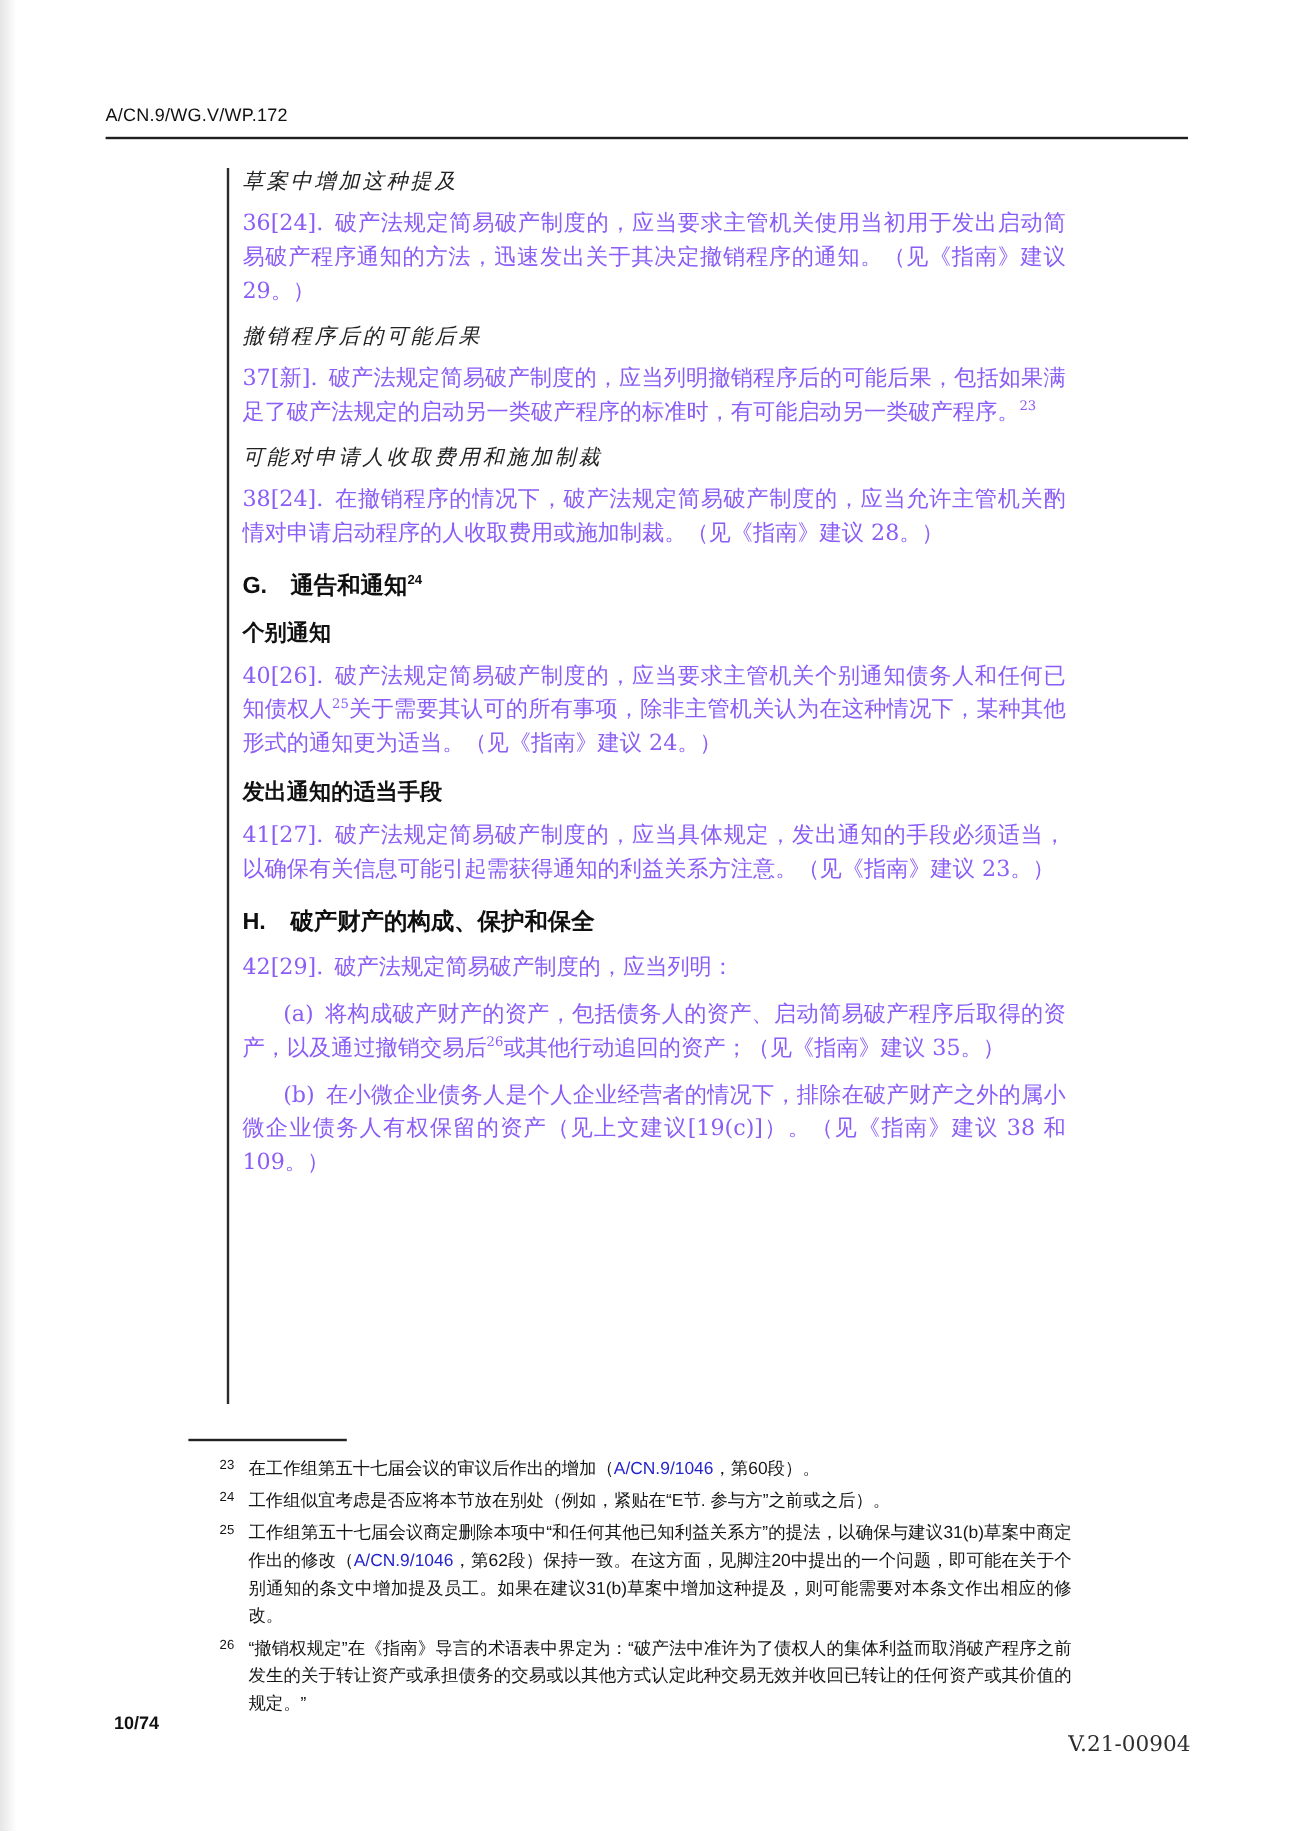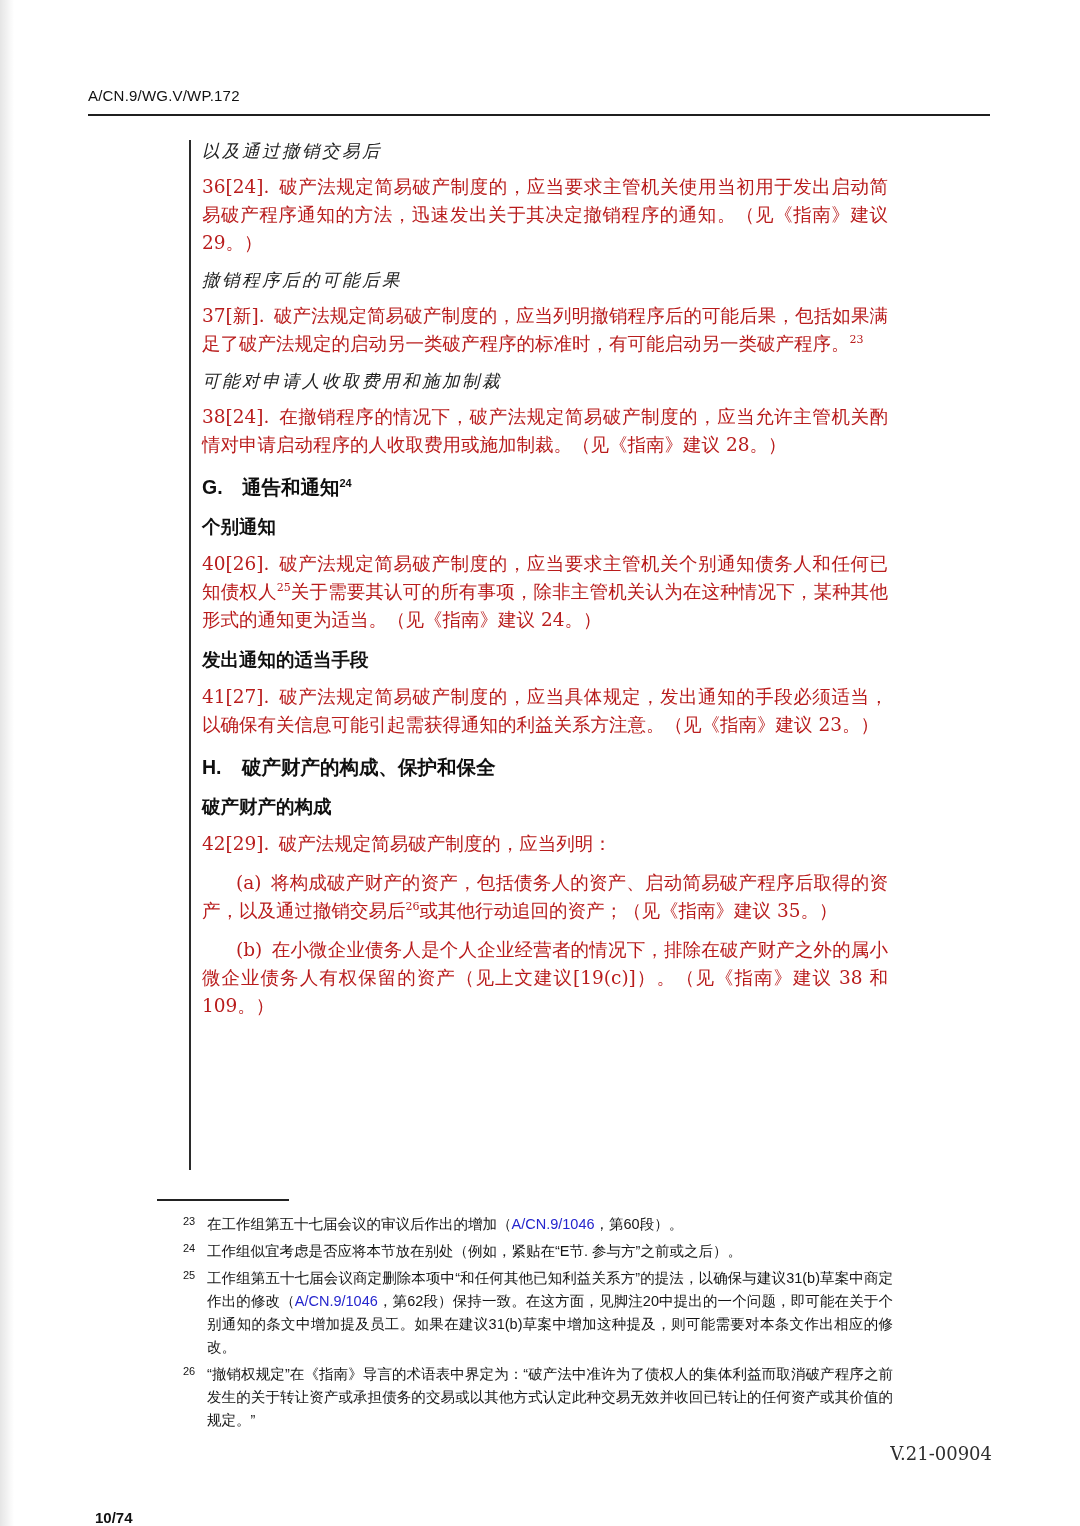--- a/index.html
+++ b/index.html
@@ -28,21 +28,21 @@
     background:#2b2b2b;
   }
   
   .main { position:absolute; left:202px; top:128px; width:686px; }
   .kai-h {
     font-family:"DejaVu Serif", serif; font-style:italic;
     font-size:17.5px; letter-spacing:2.5px; margin:11px 0 10px; color:#222;
   }
   .para {
     font-size:18.5px; line-height:28px; text-align:justify;
-    margin:0 0 11px; color:#b91c1c;
+    margin:0 0 11px; color:#8b5cf6;
   }
   .sub { text-indent:34px; }
   .bold-h {
     font-family:"Liberation Sans", sans-serif; font-weight:bold;
     font-size:18.5px; margin:13px 0 11px; color:#111;
   }
   .sec-h {
     font-family:"Liberation Sans", sans-serif; font-weight:bold;
     font-size:19.5px; margin:15px 0 12px; color:#0f0f0f;
   }
@@ -56,42 +56,42 @@
   .footnotes {
     position:absolute; left:181px; top:1213px; width:712px;
     font-family:"Liberation Sans", sans-serif;
     font-size:14.5px; line-height:23px; color:#151515;
   }
   .footnote { position:relative; padding-left:26px; margin-bottom:4px; text-align:justify; }
   .fn-num { position:absolute; left:2px; top:-3px; font-size:11px; }
   .doclink { color:#2525cd; }
   
   .footer-page {
-    position:absolute; left:95px; top:1509px;
+    position:absolute; left:95px; top:1428px;
     font-family:"Liberation Sans", sans-serif; font-weight:bold; font-size:15px; color:#111;
   }
   .footer-doc {
     position:absolute; right:88px; top:1443px;
     font-family:"DejaVu Serif", serif; font-size:18px; color:#2e2e2e;
   }
 </style>
 </head>
 <body>
 
 <div class="page">
   <div class="left-shade"></div>
 
   <div class="header">
     <span class="doc-symbol">A/CN.9/WG.V/WP.172</span>
   </div>
 
   <div class="change-bar"></div>
 
   <div class="main">
-    <div class="kai-h">以及通过撤销交易后</div>
+    <div class="kai-h">草案中增加这种提及</div>
     <div class="para"><span>36[24]. 破产法规定简易破产制度的，应当要求主管机关使用当初用于发出启动简易破产程序通知的方法，迅速发出关于其决定撤销程序的通知。（见《指南》建议 29。）</span></div>
 
     <div class="kai-h">撤销程序后的可能后果</div>
     <div class="para"><span>37[新]. 破产法规定简易破产制度的，应当列明撤销程序后的可能后果，包括如果满足了破产法规定的启动另一类破产程序的标准时，有可能启动另一类破产程序。</span><sup>23</sup></div>
 
     <div class="kai-h">可能对申请人收取费用和施加制裁</div>
     <div class="para"><span>38[24]. 在撤销程序的情况下，破产法规定简易破产制度的，应当允许主管机关酌情对申请启动程序的人收取费用或施加制裁。（见《指南》建议 28。）</span></div>
 
     <div class="sec-h">
       <span class="sec-letter">G.</span><span><span>通告和通知</span><sup>24</sup></span>
@@ -101,21 +101,20 @@
     <div class="bold-h">个别通知</div>
     <div class="para"><span>40[26]. 破产法规定简易破产制度的，应当要求主管机关个别通知债务人和任何已知债权人</span><sup>25</sup><span>关于需要其认可的所有事项，除非主管机关认为在这种情况下，某种其他形式的通知更为适当。（见《指南》建议 24。）</span></div>
 
     <div class="bold-h">发出通知的适当手段</div>
     <div class="para"><span>41[27]. 破产法规定简易破产制度的，应当具体规定，发出通知的手段必须适当，以确保有关信息可能引起需获得通知的利益关系方注意。（见《指南》建议 23。）</span></div>
 
     <div class="sec-h">
       <span class="sec-letter">H.</span><span><span>破产财产的构成、保护和保全</span></span>
     </div>
 
-    <div class="bold-h">破产财产的构成</div>
     <div class="para"><span>42[29]. 破产法规定简易破产制度的，应当列明：</span></div>
     <div class="para sub"><span>(a) 将构成破产财产的资产，包括债务人的资产、启动简易破产程序后取得的资产，以及通过撤销交易后</span><sup>26</sup><span>或其他行动追回的资产；（见《指南》建议 35。）</span></div>
     <div class="para sub"><span>(b) 在小微企业债务人是个人企业经营者的情况下，排除在破产财产之外的属小微企业债务人有权保留的资产（见上文建议[19(c)]）。（见《指南》建议 38 和 109。）</span></div>
   </div>
 
   <div class="footnote-sep"></div>
 
   <div class="footnotes">
     <div class="footnote">
       <span class="fn-num">23</span>

